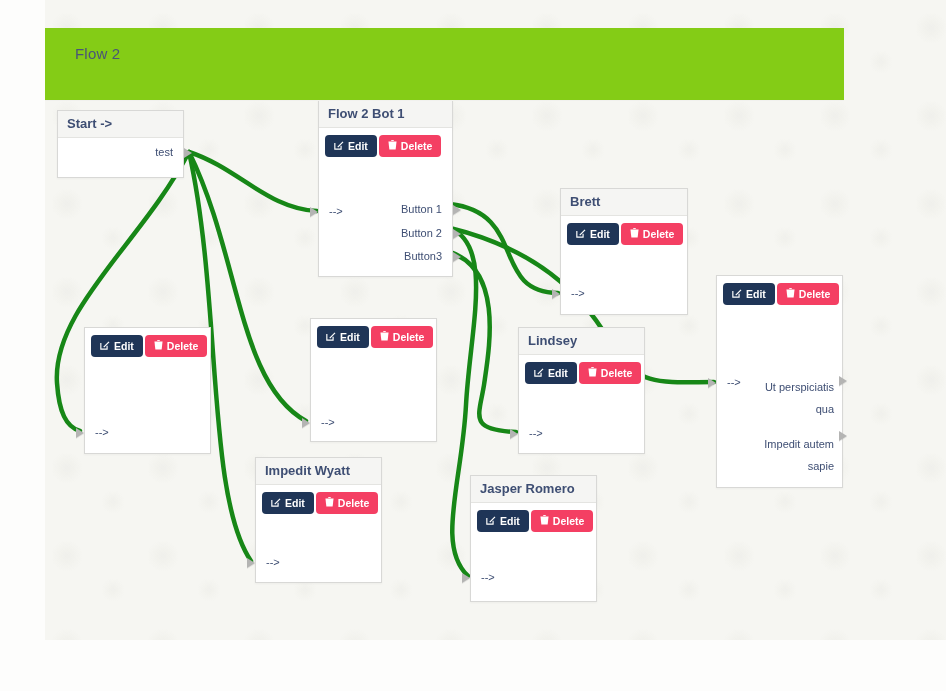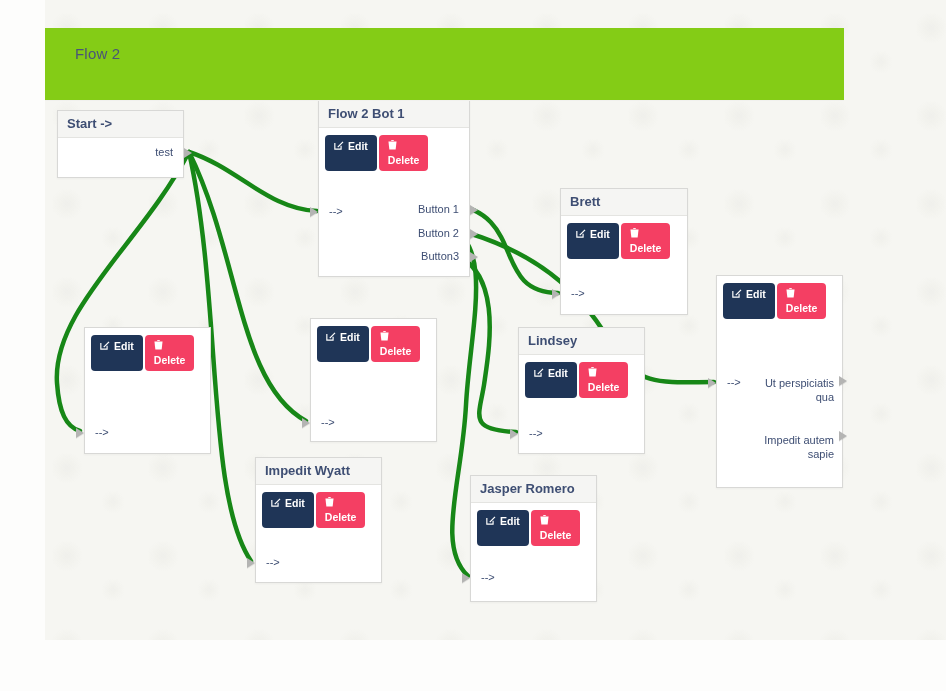--- a/index.html
+++ b/index.html
@@ -39,26 +39,26 @@
     line-height:26px;padding:0 9px;white-space:nowrap;overflow:hidden;
   }
   .btn-row{display:flex;gap:2px;margin:7px 6px 0 6px;}
   .btn{
     display:inline-flex;align-items:flex-start;gap:4px;
     border:none;border-radius:4px;color:#ffffff;
     font-family:"Liberation Sans", sans-serif;
     font-size:10.5px;font-weight:bold;padding:5px 9px;cursor:pointer;
   }
   .btn-edit{background:#1f3557;}
-  .btn-delete{background:#f43f63;flex-direction:column;}
+  .btn-delete{background:#f43f63;}
   .btn svg{display:block;}
   .small-label{font-size:11px;color:#3e4e73;}
   .in-arrow{position:absolute;left:10px;white-space:nowrap;}
   .out-label{position:absolute;right:10px;text-align:right;white-space:nowrap;}
-  .out-block{position:absolute;right:8px;width:80px;text-align:right;line-height:14px;white-space:normal;}
+  .out-block{position:absolute;right:8px;width:80px;text-align:right;line-height:22px;white-space:normal;}
   .port{
     position:absolute;width:0;height:0;
     border-top:5px solid transparent;border-bottom:5px solid transparent;
     border-left:8px solid #b4b4b3;
     filter:drop-shadow(0 1px 0 rgba(0,0,0,0.08));
   }
   .port.in{left:-9px;}
   .port.out{right:-9px;}
 </style>
 </head>
@@ -80,21 +80,21 @@
   <path d="M 450 228 C 494 246 470 330 466 405 C 462 482 436 546 468 576" stroke="#178717"></path>
   <path d="M 450 252 C 504 270 489 350 484 385 C 479 416 468 430 516 432" stroke="#178717"></path>
 </svg>
 
 <div class="node" style="left:57px;top:110px;width:127px;height:68px;">
   <div class="node-header">Start -&gt;</div>
   <div class="small-label out-label" style="top:35px;">test</div>
   <span class="port out" style="top:37px;"></span>
 </div>
 
-<div class="node" style="left:318px;top:100px;width:152px;height:177px;">
+<div class="node" style="left:318px;top:100px;width:135px;height:177px;">
   <div class="node-header">Flow 2 Bot 1</div>
   <div class="btn-row">
     <button class="btn btn-edit">
       <svg width="10" height="10" viewBox="0 0 12 12">
         <path d="M1 3.5 L1 11 L8.5 11 L8.5 7" stroke="#fff" stroke-width="1.4" fill="none"></path>
         <path d="M4 8 L10.3 1.7 L11.3 2.7 L5 9 Z" fill="#fff"></path>
       </svg>
       <span>Edit</span>
     </button>
     <button class="btn btn-delete">

